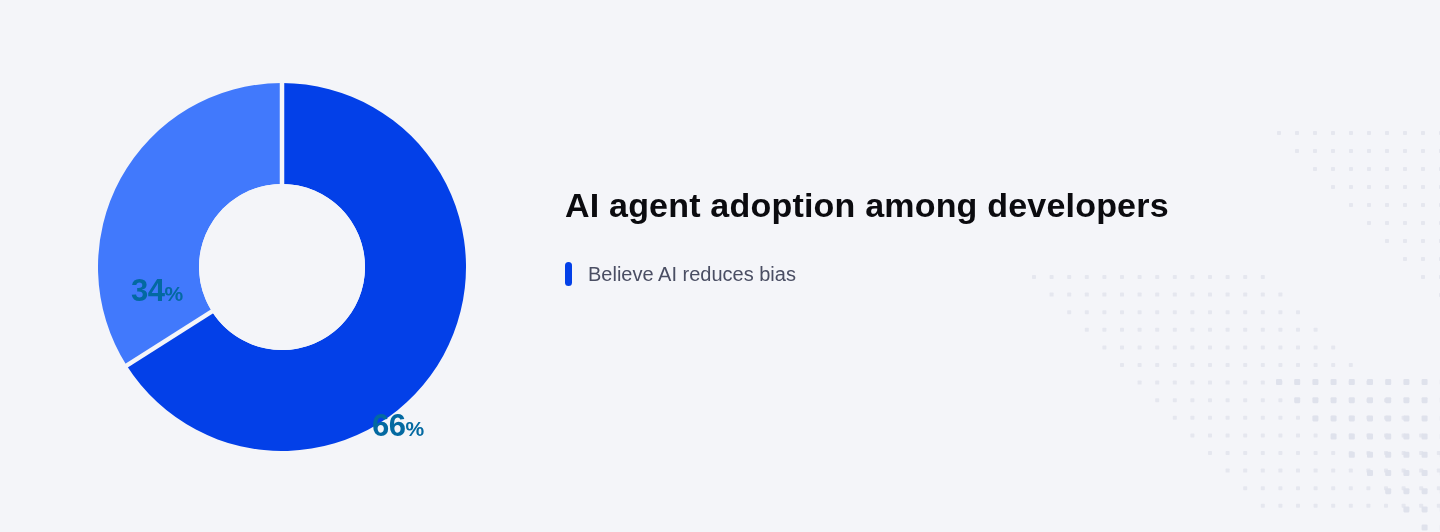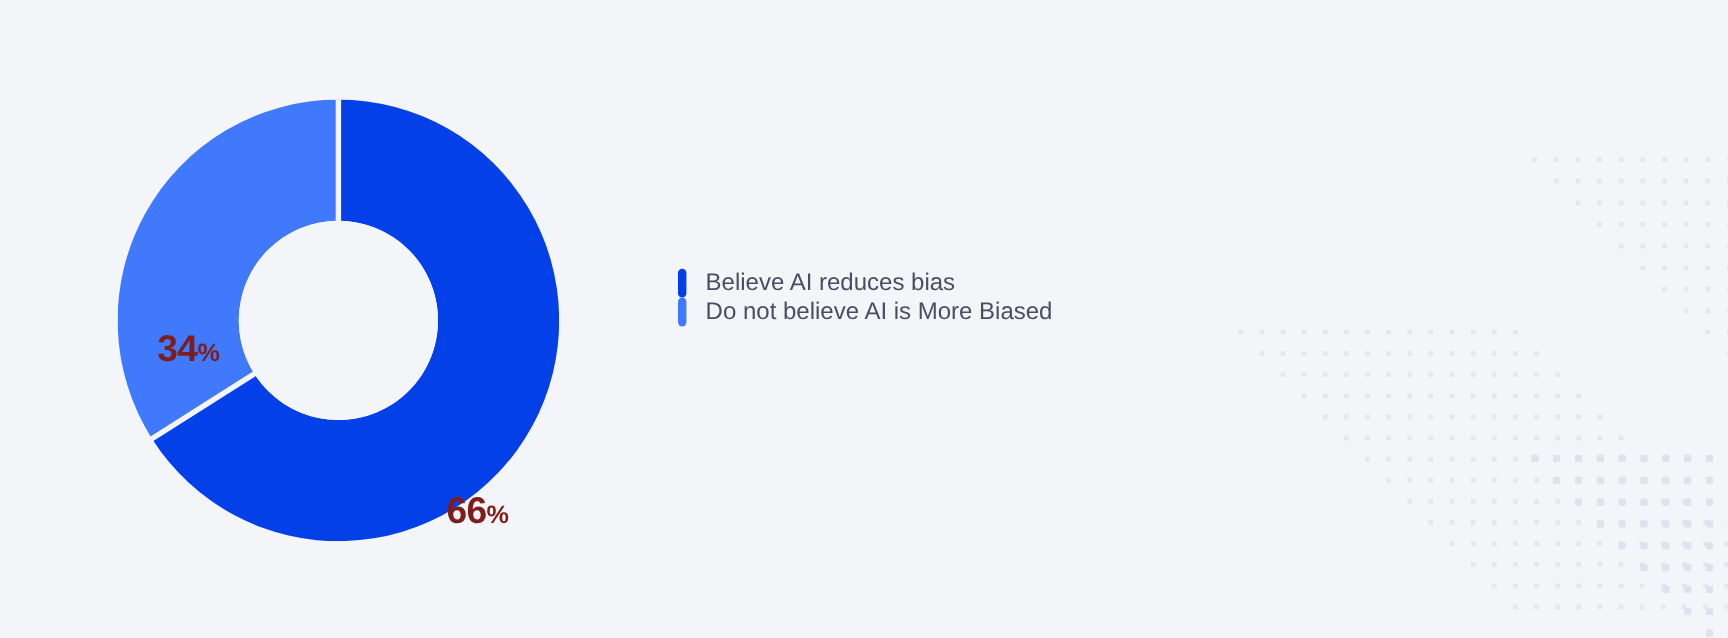--- a/index.html
+++ b/index.html
@@ -39,21 +39,21 @@
     width: 368px;
     height: 368px;
   }
   #donut-svg {
     display: block;
     width: 368px;
     height: 368px;
   }
   .slice-label {
     position: absolute;
-    color: #7f1d1d;
+    color: #0369a1;
     font-family: "Liberation Sans", sans-serif;
     font-weight: 700;
     letter-spacing: -0.5px;
     white-space: nowrap;
     line-height: 1;
   }
   .slice-label .num {
     font-size: 31px;
   }
   .slice-label .pct {
@@ -437,26 +437,23 @@
     <div class="slice-label" id="label-light">
       <span class="num">34</span><span class="pct">%</span>
     </div>
 
     <div class="slice-label" id="label-dark">
       <span class="num">66</span><span class="pct">%</span>
     </div>
   </div>
 
   <div id="content">
+    <h1 id="chart-title">AI agent adoption among developers</h1>
 
     <div id="legend">
       <div class="legend-item">
         <span class="legend-swatch" style="background: rgb(3, 64, 232);"></span>
         <span class="legend-label">Believe AI reduces bias</span>
       </div>
-      <div class="legend-item">
-        <span class="legend-swatch" style="background: rgb(65, 121, 252);"></span>
-        <span class="legend-label">Do not believe AI is More Biased</span>
-      </div>
     </div>
   </div>
 
 </div>
 
 </body></html>

